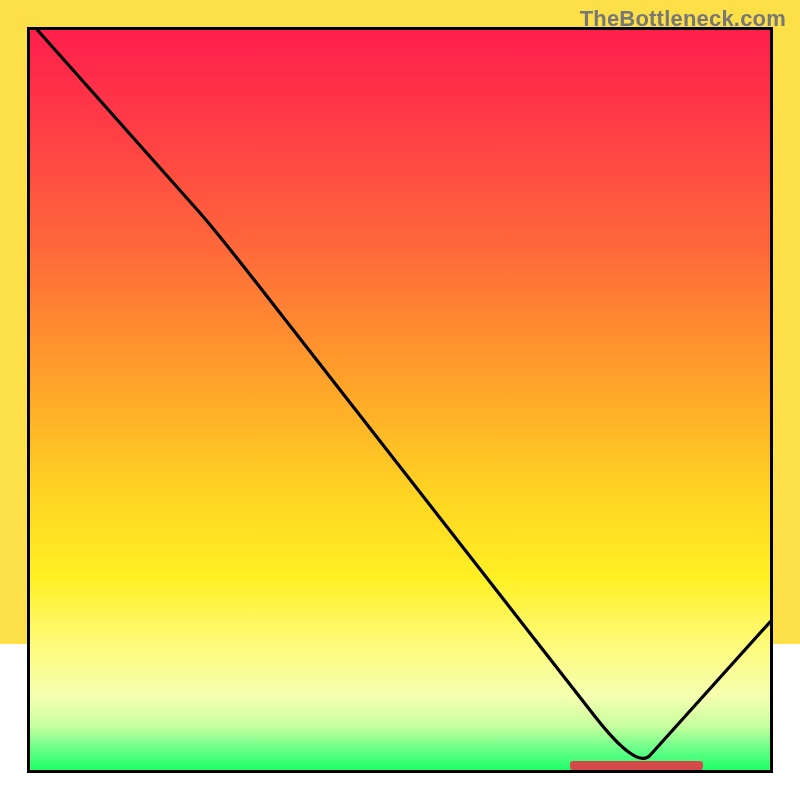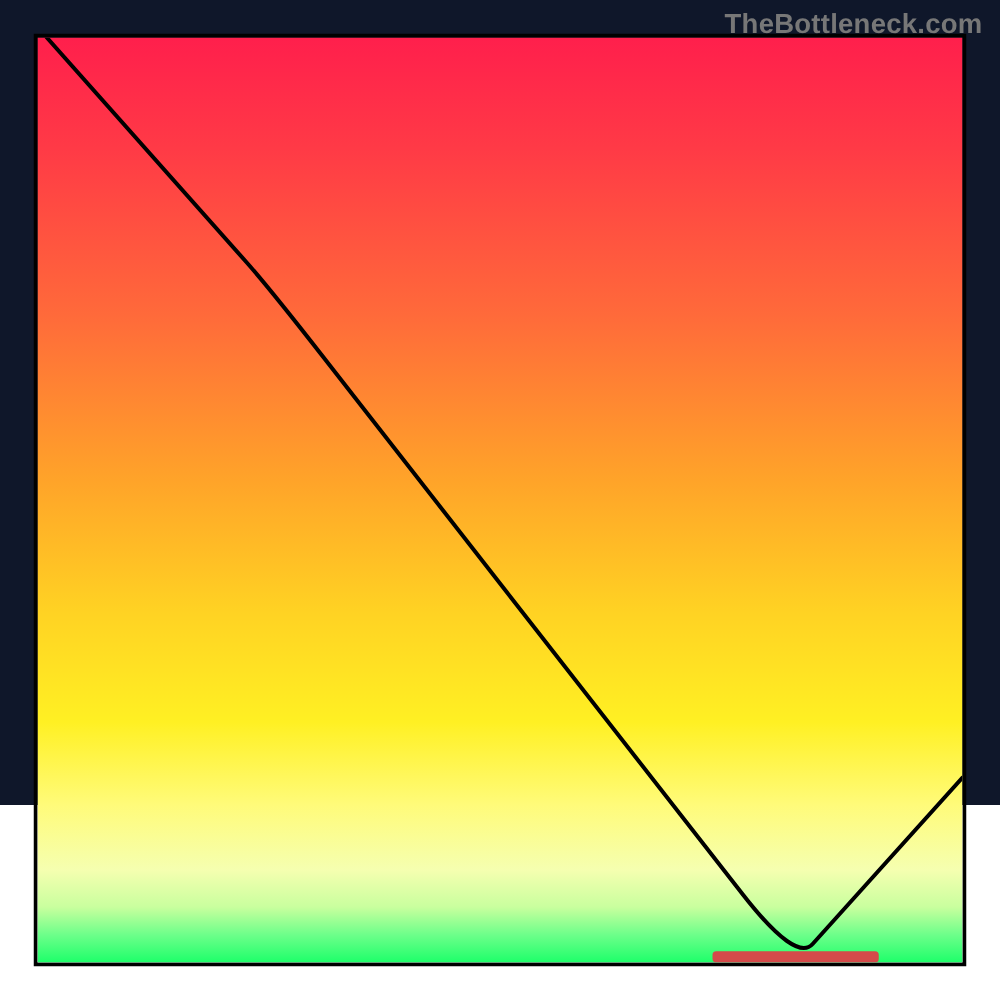--- a/index.html
+++ b/index.html
@@ -1,21 +1,21 @@
 <!DOCTYPE html>
 <html><head>
 <meta charset="utf-8">
 <style>
   * { margin: 0; padding: 0; box-sizing: border-box; }
   html, body { width: 800px; height: 800px; overflow: hidden; background: #fff; }
   .page {
     position: relative;
     width: 800px;
     height: 644px;
-    background: #0f172a;
+    background: #fde047;
   }
   .watermark {
     position: absolute;
     top: 6px;
     right: 14px;
     font-family: Arial, Helvetica, sans-serif;
     font-size: 22px;
     font-weight: bold;
     color: #777;
     letter-spacing: 0.2px;

